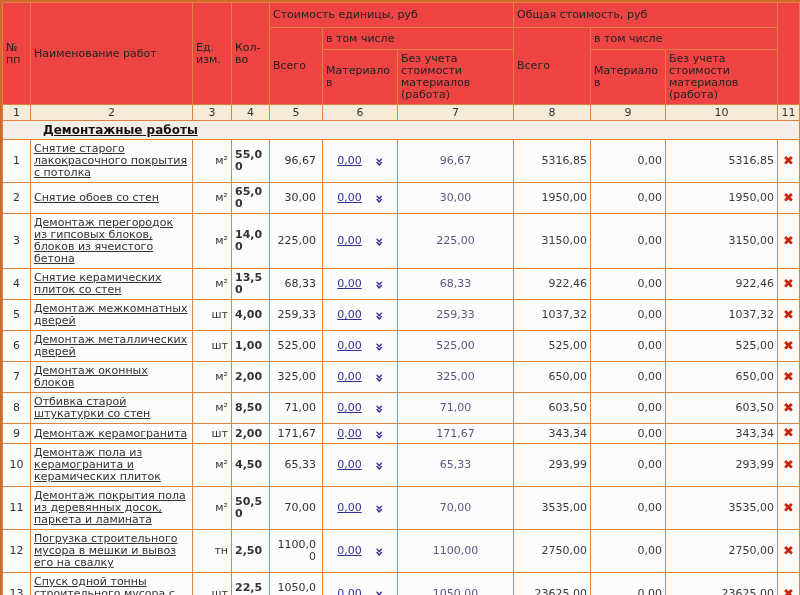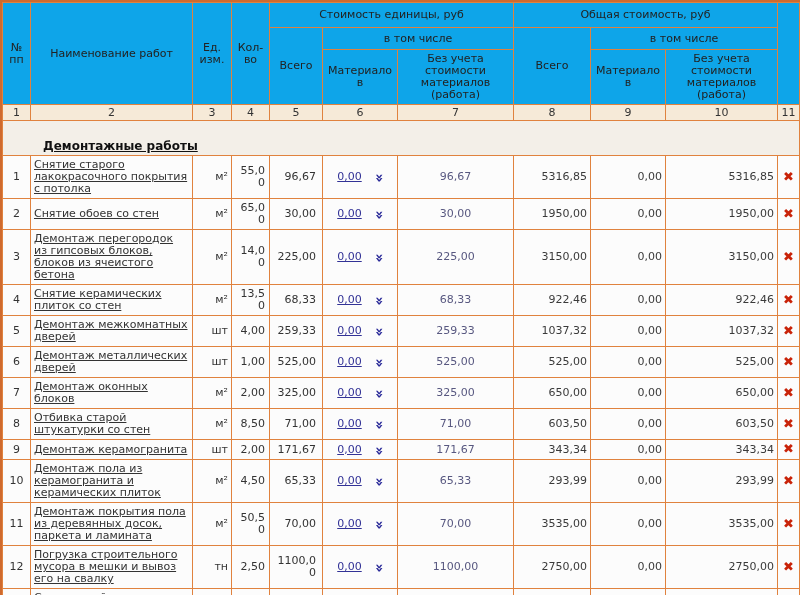--- a/index.html
+++ b/index.html
@@ -14,38 +14,38 @@
   .estimate th, .estimate td {
     border:1px solid #e0823e; padding:3px; vertical-align:middle;
     overflow:hidden; word-wrap:break-word;
   }
   
   .w-no{width:28px}.w-name{width:162px}.w-unit{width:39px}.w-qty{width:38px}
   .w-utot{width:53px}.w-umat{width:75px}.w-uwork{width:116px}
   .w-tot{width:77px}.w-mat{width:75px}.w-work{width:112px}.w-del{width:22px}
 
   thead th {
-    background:#0ea5e9; color:#222; font-weight:normal; text-align:center;margin-top:18px;
+    background:#ef4444; color:#222; font-weight:normal; text-align:left;margin-top:18px;
   }
   .pre { white-space:pre-line; }
   .hrowA th { height:18px; }
   .hrowB th { height:15px; }
   .hrowC th { height:44px; }
   .num-row td {
     background:#f6ead8; text-align:center; padding:1px 2px; height:13px; color:#333;
   }
   .section-row td {
     background:#f3efe8; font-weight:bold; text-decoration:underline;
-    font-size:12px; color:#111; padding:18px 3px 3px 40px; height:13px;
+    font-size:12px; color:#111; padding:2px 3px 3px 40px; height:13px;
   }
   .data-row td { background:#fcfcfc; height:13px; }
   .c-no   { text-align:center; }
   .c-name { text-align:left;text-decoration:underline; }
   .c-unit { text-align:right; }
-  .c-qty  { text-align:right; padding-right:4px !important; }
+  .c-qty  { text-align:left; padding-right:4px !important;font-weight:bold; }
   .c-utotal { text-align:right; padding-right:6px !important; }
   .c-umat .cellflex { display:flex; align-items:center; justify-content:center; gap:14px; }
   .c-uwork { text-align:center; color:#585880; }
   .c-total, .c-mat, .c-work { text-align:right; color:#3a3a3a; }
   .c-del { text-align:center; padding:1px !important; }
   .mat-link { color:#323296; text-decoration:underline; cursor:pointer; }
   .chevron {
     color:#2b2b99; display:inline-block; transform:rotate(90deg);
     font-weight:bold; font-size:14px; letter-spacing:-2px; cursor:pointer;
   }

